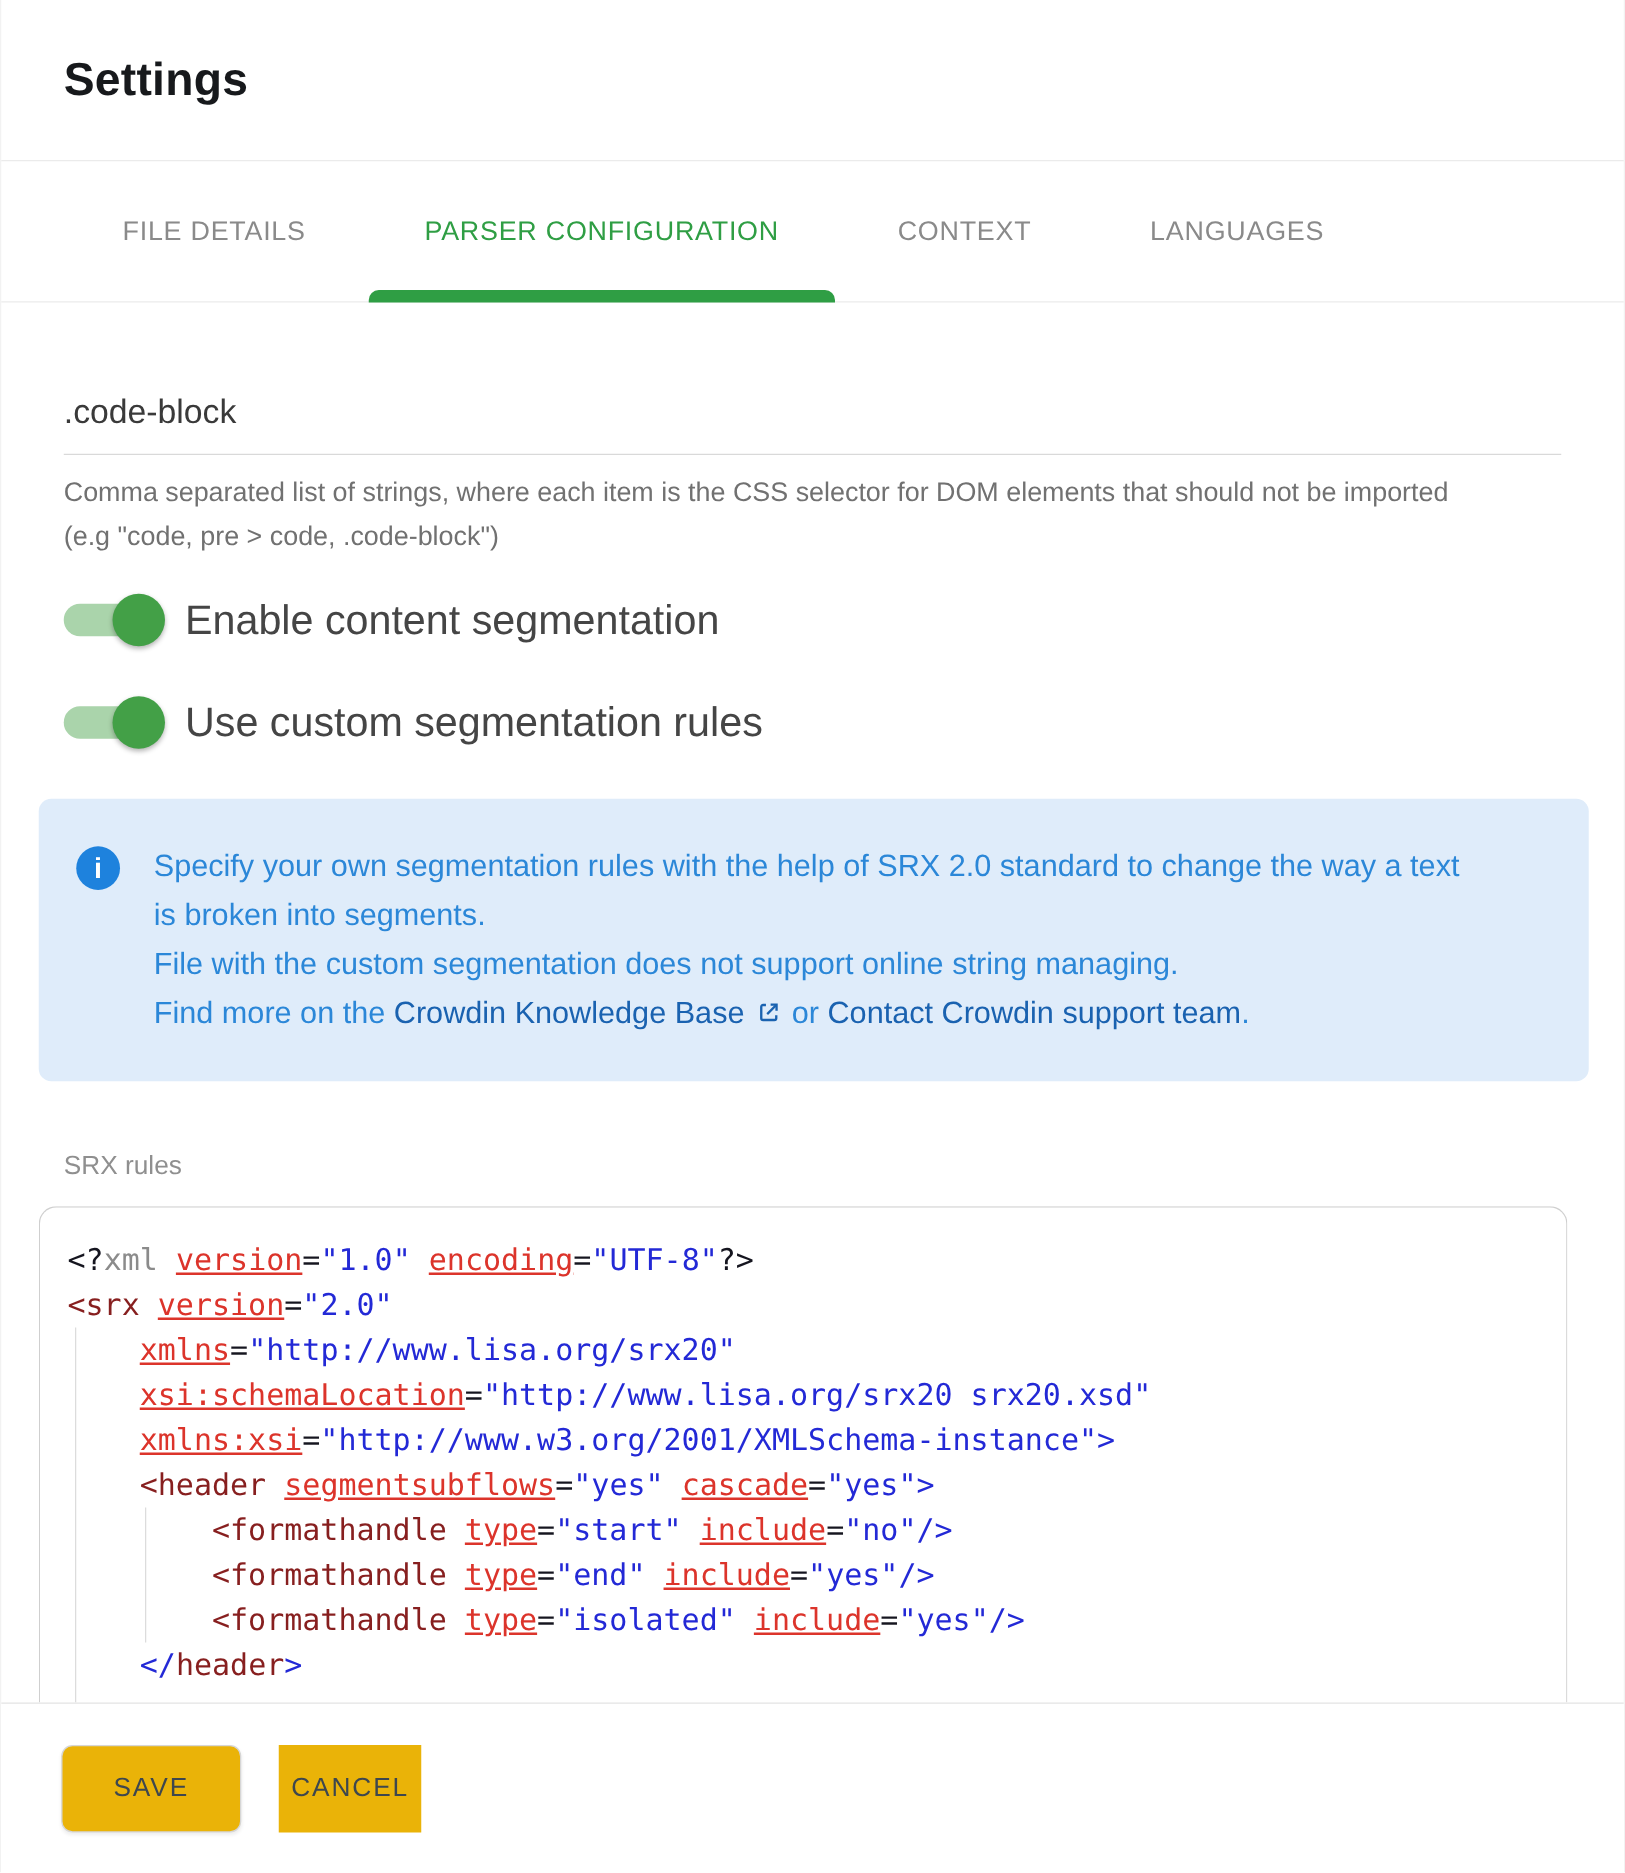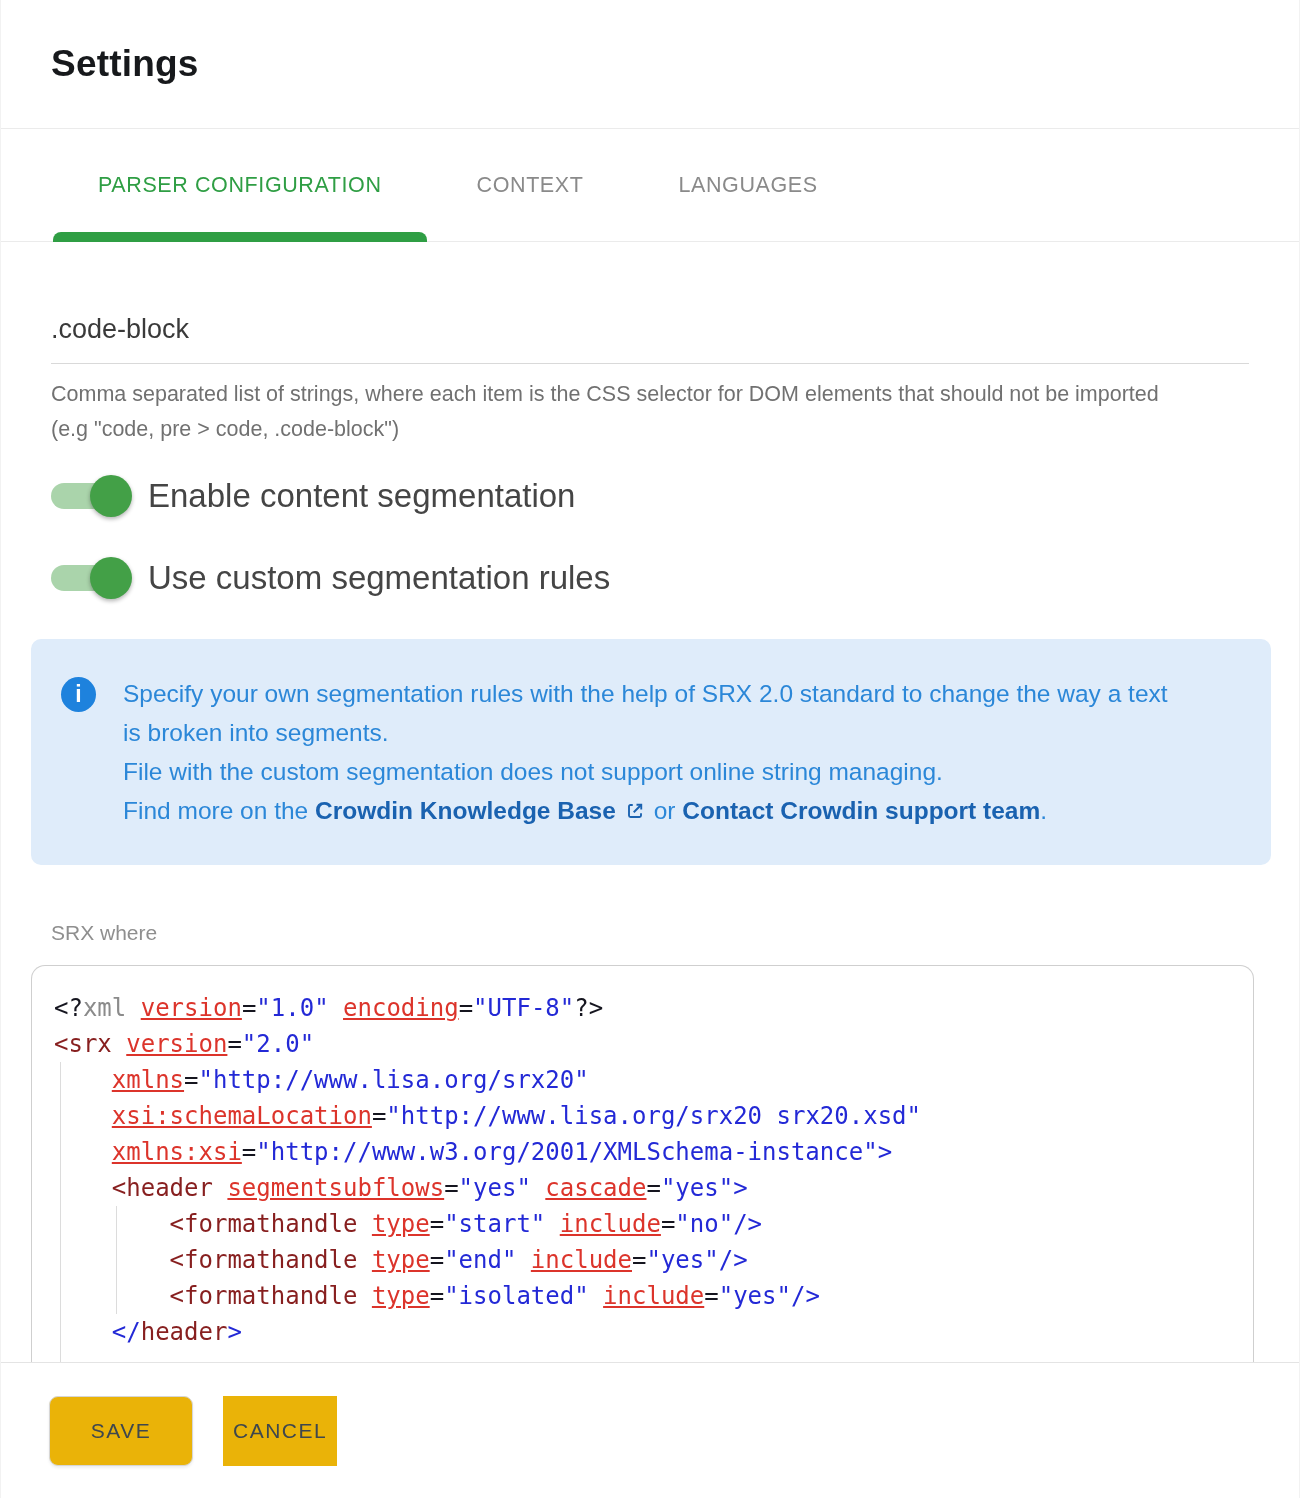--- a/index.html
+++ b/index.html
@@ -87,21 +87,21 @@
     display: flex; align-items: center; justify-content: center;
     margin-top: 3px;
   }
   .info-text {
     margin-left: 27px; max-width: 1060px;
     font-size: 24.5px; line-height: 39px;
     color: var(--info-text, #2b87d8);
   }
   .info-text p { white-space: pre-wrap; }
   .ilink {
-    color: var(--info-link, #1a62b0); font-weight: 700;
+    color: var(--info-link, #1a62b0); font-weight: 400;
     text-decoration: none; cursor: pointer;
   }
   .ext-ico { margin: 0 2px 0 9px; vertical-align: -2px; }
   
   .srx-label { margin: 56px 0 0 50px; }
   .codebox {
     margin: 20px 45px 0 30px;
     height: 400px;
     border: 1px solid #cfcfcf; border-bottom: none;
     border-radius: 14px 14px 0 0;
@@ -148,20 +148,23 @@
 </head>
 <body>
 
 <div class="modal">
 
   <header class="hd">
     <h1>Settings</h1>
   </header>
 
   <nav class="tabs">
+    <div class="tab">
+      <span>FILE DETAILS</span>
+    </div>
     <div class="tab active">
       <span>PARSER CONFIGURATION</span>
     </div>
     <div class="tab">
       <span>CONTEXT</span>
     </div>
     <div class="tab">
       <span>LANGUAGES</span>
     </div>
   </nav>
@@ -193,21 +196,21 @@
         <p><span>Specify your own segmentation rules with the help of SRX 2.0 standard to change the way a text is broken into segments.</span></p>
         <p><span>File with the custom segmentation does not support online string managing.</span></p>
         <p><span>Find more on the </span><a class="ilink"><span>Crowdin Knowledge Base</span><svg class="ext-ico" width="20" height="20" viewBox="0 0 16 16">
                 <path d="M6.2 3.2H4.4c-.7 0-1.2.5-1.2 1.2v7.2c0 .7.5 1.2 1.2 1.2h7.2c.7 0 1.2-.5 1.2-1.2V9.8" fill="none" stroke="currentColor" stroke-width="1.5"></path>
                 <path d="M9.2 3h3.8v3.8" fill="none" stroke="currentColor" stroke-width="1.5"></path>
                 <path d="M12.8 3.2 7 9" fill="none" stroke="currentColor" stroke-width="1.5"></path>
               </svg></a><span> or </span><a class="ilink">Contact Crowdin support team</a><span>.</span></p>
       </div>
     </div>
 
-    <label class="f-label srx-label">SRX where</label>
+    <label class="f-label srx-label">SRX rules</label>
 
     <div class="codebox">
       <div class="code">
         <div class="guide guide-a"></div>
         <div class="guide guide-b"></div>
       <div class="cl"><span class="tk-p">&lt;?</span><span class="tk-g">xml</span><span class="tk-x"> </span><span class="tk-a">version</span><span class="tk-p">=</span><span class="tk-v">"1.0"</span><span class="tk-x"> </span><span class="tk-a">encoding</span><span class="tk-p">=</span><span class="tk-v">"UTF-8"</span><span class="tk-p">?&gt;</span></div>
           <div class="cl"><span class="tk-t">&lt;srx</span><span class="tk-x"> </span><span class="tk-a">version</span><span class="tk-p">=</span><span class="tk-v">"2.0"</span></div>
           <div class="cl"><span class="tk-x">    </span><span class="tk-a">xmlns</span><span class="tk-p">=</span><span class="tk-v">"</span><span class="tk-u">http://www.lisa.org/srx20</span><span class="tk-v">"</span></div>
           <div class="cl"><span class="tk-x">    </span><span class="tk-a">xsi:schemaLocation</span><span class="tk-p">=</span><span class="tk-v">"</span><span class="tk-u">http://www.lisa.org/srx20</span><span class="tk-v"> srx20.xsd"</span></div>
           <div class="cl"><span class="tk-x">    </span><span class="tk-a">xmlns:xsi</span><span class="tk-p">=</span><span class="tk-v">"</span><span class="tk-u">http://www.w3.org/2001/XMLSchema-instance</span><span class="tk-v">"</span><span class="tk-b">&gt;</span></div>

